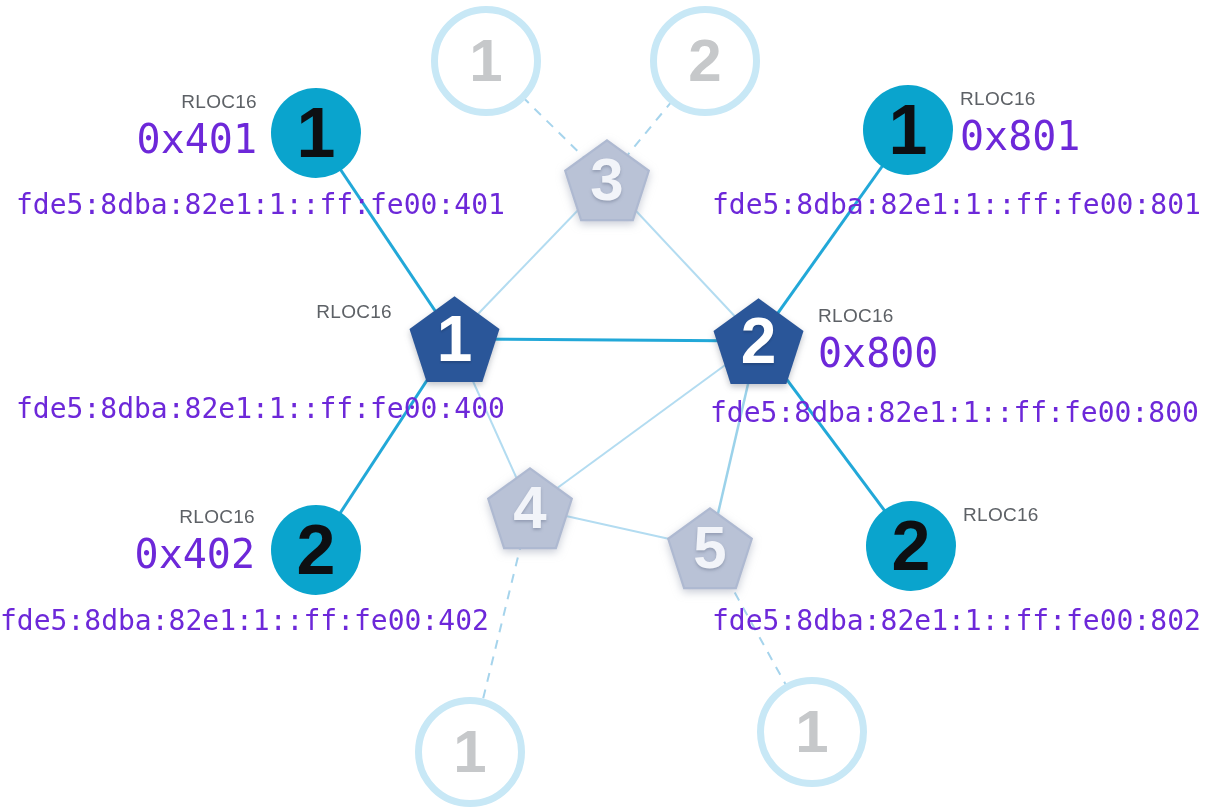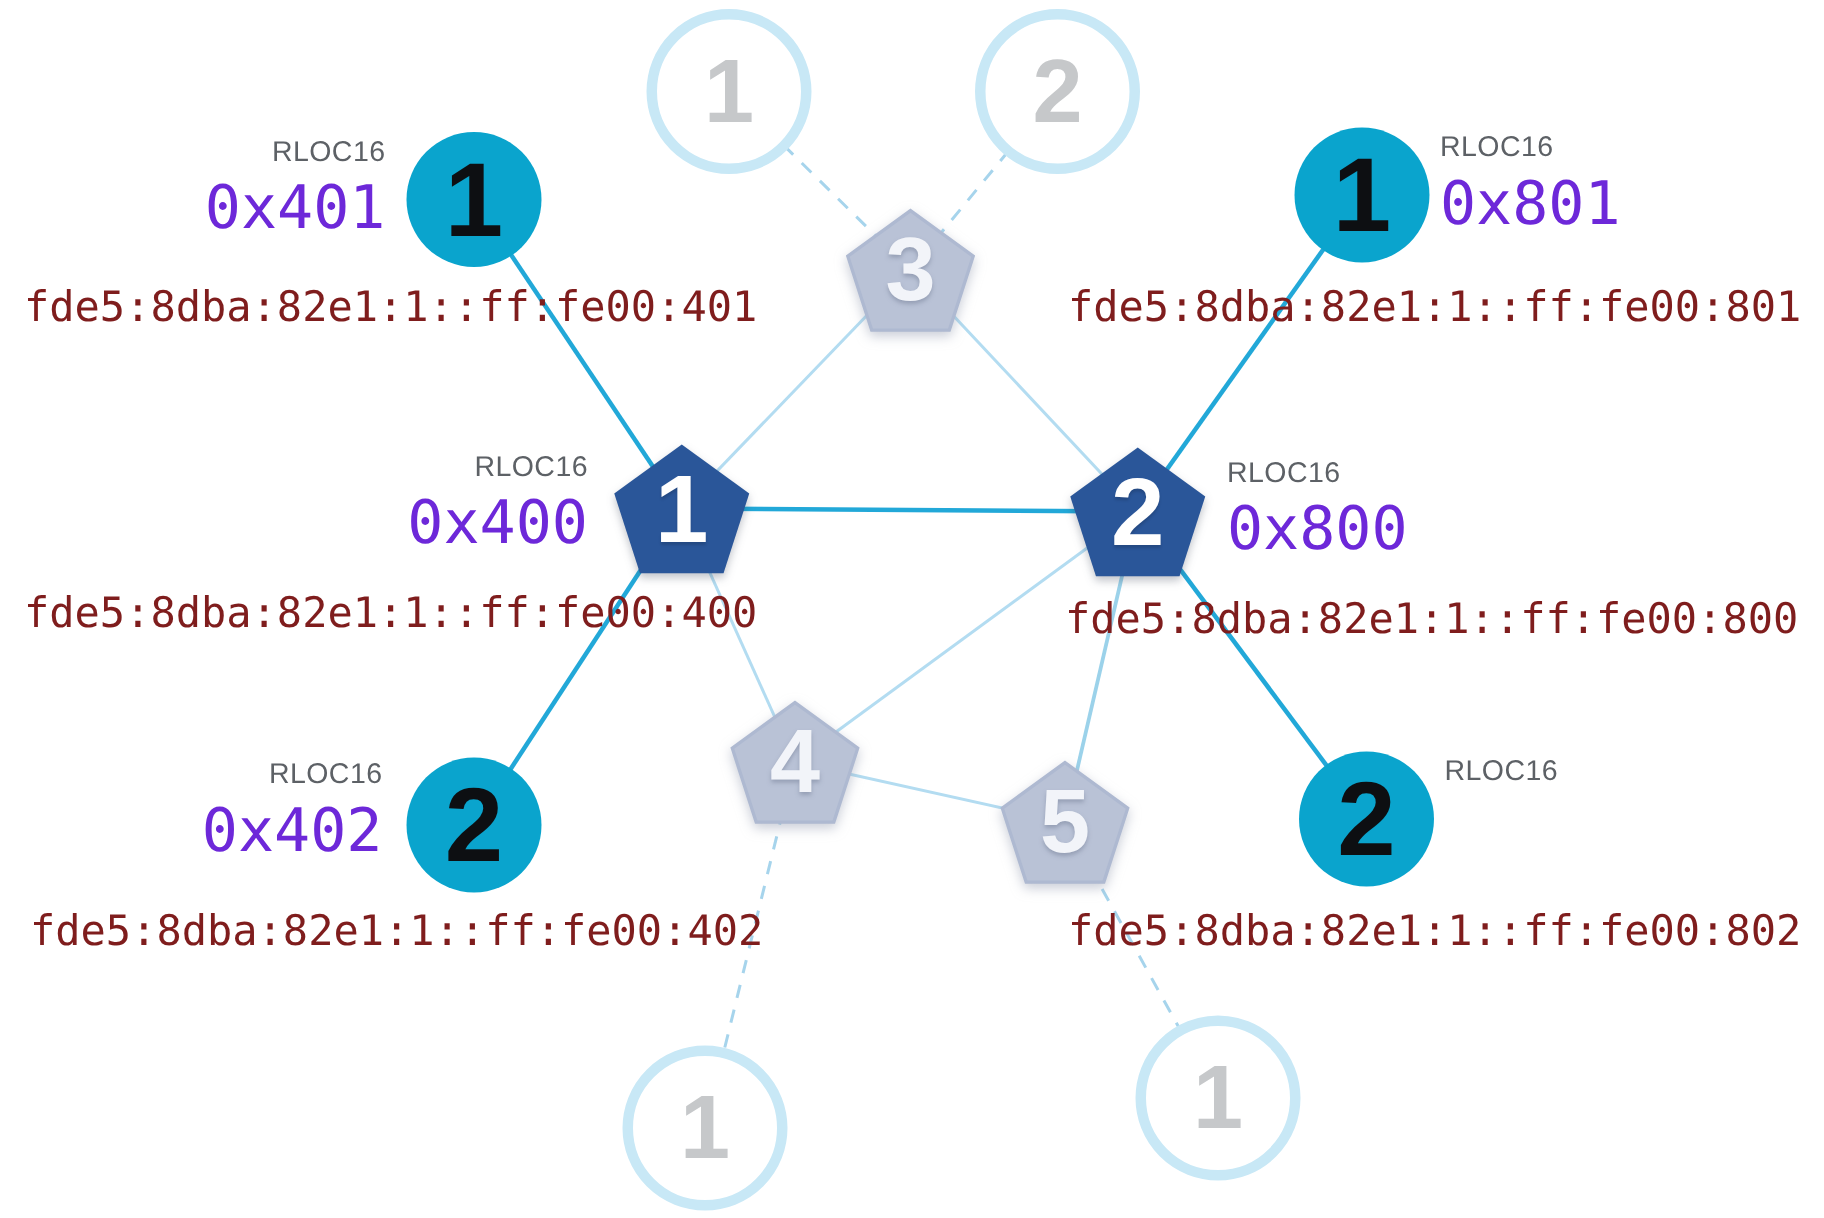--- a/index.html
+++ b/index.html
@@ -28,21 +28,21 @@
   .ghostp svg{filter:drop-shadow(0 3px 4px rgba(148,156,175,.5));}
   .ghostp svg polygon{fill:#b9c2d6;stroke:#aeb9d1;stroke-width:2.5;}
   .ghostp .num{font-size:60px;color:#f2f4f9;text-shadow:0 2px 3px rgba(125,135,158,.6);}
 
   .nlabel{position:absolute;color:#5d6166;white-space:nowrap;}
   .nlabel .t{font-size:19px;line-height:24px;letter-spacing:.3px;}
   .nlabel .h{font-family:"DejaVu Sans Mono",monospace;font-size:40px;line-height:48px;
              color:#6d28d9;margin-top:1px;}
   .nlabel.ra{text-align:right;width:220px;}
   .ipv6{position:absolute;font-family:"DejaVu Sans Mono",monospace;font-size:28px;
-        color:#7f1d1d;white-space:nowrap;line-height:34px;}
+        color:#6d28d9;white-space:nowrap;line-height:34px;}
 </style>
 </head>
 <body>
 
 <div class="stage">
 
   <svg class="links" width="1216" height="812" viewBox="0 0 1216 812">
 
     <line class="d" x1="486" y1="61" x2="607" y2="180"></line>
     <line class="d" x1="705" y1="61" x2="607" y2="180"></line>
@@ -120,39 +120,38 @@
   <div class="node circle child" style="left:866px;top:501px;width:90px;height:90px;">
     <span class="num">2</span>
   </div>
 
   <div class="nlabel ra" style="left:37px;top:90px;">
     <div class="t">RLOC16</div>
     <div class="h">0x401</div>
   </div>
   <div class="nlabel ra" style="left:172px;top:300px;">
     <div class="t">RLOC16</div>
-    <div class="h">0x400</div>
   </div>
   <div class="nlabel ra" style="left:35px;top:505px;">
     <div class="t">RLOC16</div>
     <div class="h">0x402</div>
   </div>
 
   <div class="nlabel" style="left:960px;top:87px;">
     <div class="t">RLOC16</div>
     <div class="h">0x801</div>
   </div>
   <div class="nlabel" style="left:818px;top:304px;">
     <div class="t">RLOC16</div>
     <div class="h">0x800</div>
   </div>
   <div class="nlabel" style="left:963px;top:503px;">
     <div class="t">RLOC16</div>
   </div>
 
   <div class="ipv6" style="left:16px;top:188px;">fde5:8dba:82e1:1::ff:fe00:401</div>
   <div class="ipv6" style="left:16px;top:392px;">fde5:8dba:82e1:1::ff:fe00:400</div>
-  <div class="ipv6" style="left:20px;top:604px;">fde5:8dba:82e1:1::ff:fe00:402</div>
+  <div class="ipv6" style="left:0;top:604px;">fde5:8dba:82e1:1::ff:fe00:402</div>
   <div class="ipv6" style="left:712px;top:188px;">fde5:8dba:82e1:1::ff:fe00:801</div>
   <div class="ipv6" style="left:710px;top:396px;">fde5:8dba:82e1:1::ff:fe00:800</div>
   <div class="ipv6" style="left:712px;top:604px;">fde5:8dba:82e1:1::ff:fe00:802</div>
 
 </div>
 
 </body></html>

